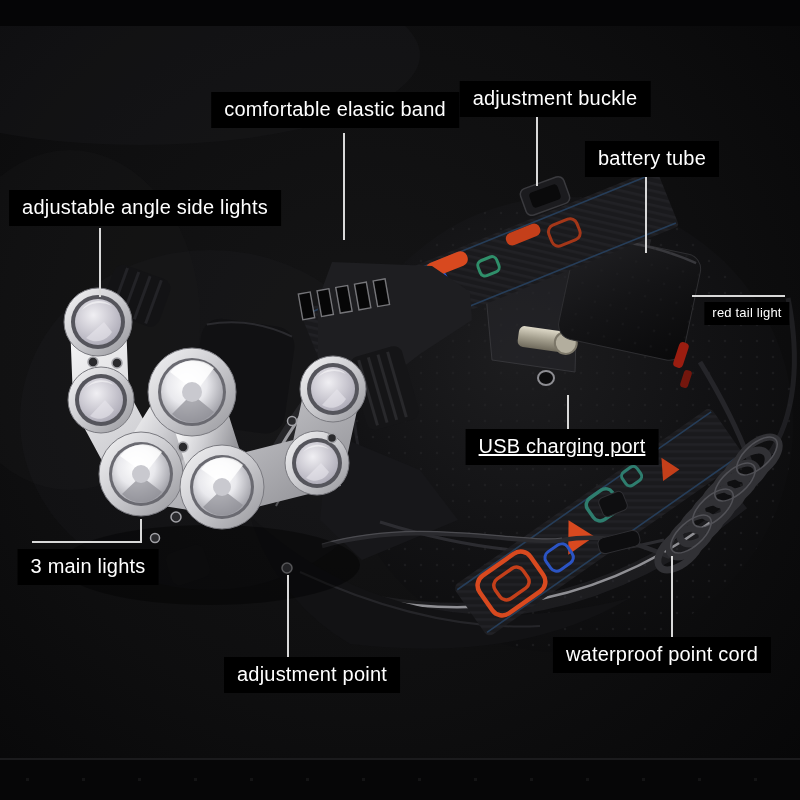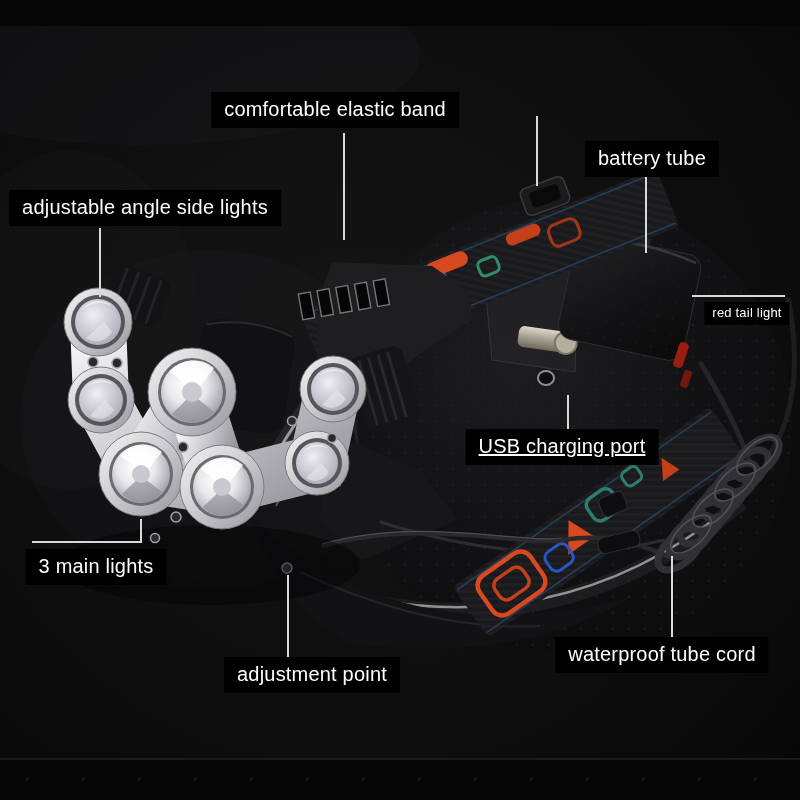--- a/index.html
+++ b/index.html
@@ -303,21 +303,22 @@
   <div class="vline" style="left:645px;top:176px;height:77px;"></div>
   <div class="vline" style="left:99px;top:228px;height:69px;"></div>
   <div class="hline" style="left:692px;top:295px;width:93px;"></div>
   <div class="vline" style="left:567px;top:395px;height:38px;"></div>
   <div class="vline" style="left:140px;top:519px;height:24px;"></div>
   <div class="hline" style="left:32px;top:541px;width:110px;"></div>
   <div class="vline" style="left:287px;top:575px;height:85px;"></div>
   <div class="vline" style="left:671px;top:556px;height:82px;"></div>
 
   <div class="label" style="left:335px;top:92px;">comfortable elastic band</div>
+  <div class="label" style="left:555px;top:81px;">adjustment buckle</div>
   <div class="label" style="left:145px;top:190px;">adjustable angle side lights</div>
   <div class="label" style="left:652px;top:141px;">battery tube</div>
   <div class="label small" style="left:747px;top:302px;">red tail light</div>
   <div class="label" style="left:562px;top:429px;text-decoration:underline;">USB charging port</div>
-  <div class="label" style="left:96px;top:549px;">3 main lights</div>
+  <div class="label" style="left:88px;top:549px;">3 main lights</div>
   <div class="label" style="left:312px;top:657px;">adjustment point</div>
-  <div class="label" style="left:662px;top:637px;">waterproof tube cord</div>
+  <div class="label" style="left:662px;top:637px;">waterproof point cord</div>
 
 </div>
 
 </body></html>

